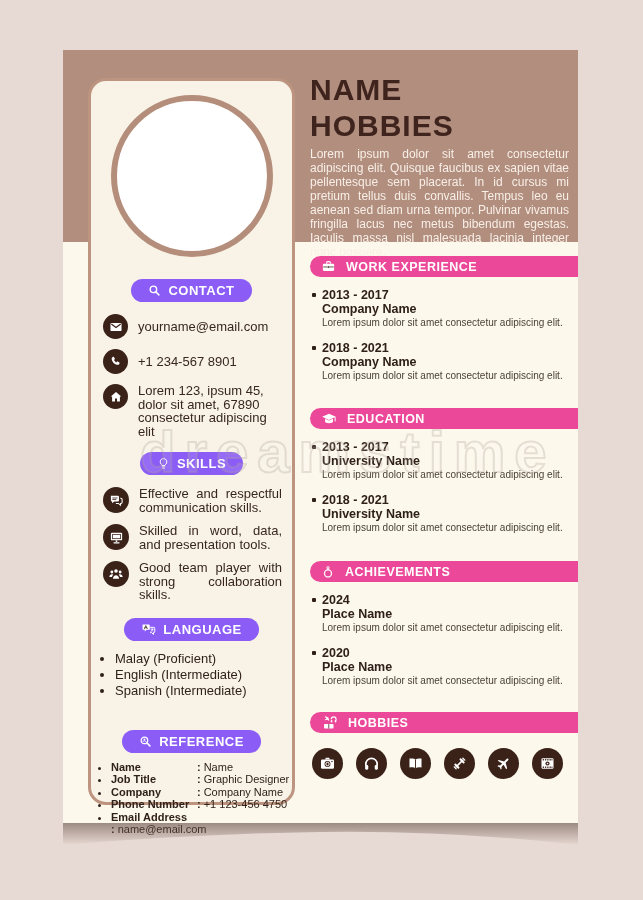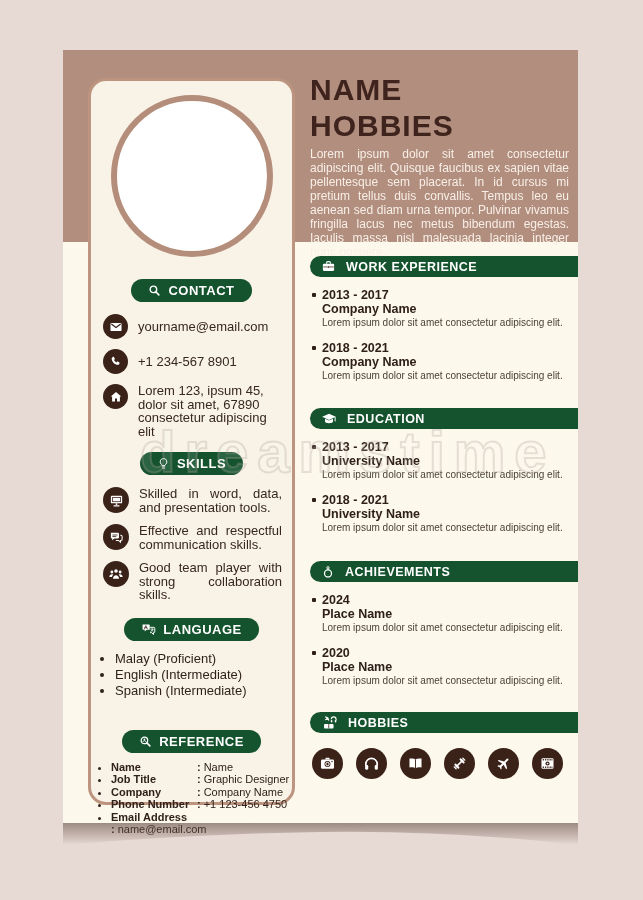--- a/index.html
+++ b/index.html
@@ -29,21 +29,21 @@
     background:#f8f3e6;border:3px solid #bd947f;border-radius:18px;
     box-sizing:content-box;
   }
   .photo{
     width:150px;height:150px;border-radius:50%;
     background:#ffffff;border:6px solid #b48e7a;
     margin:14px auto 0;
   }
   .pill{
     display:flex;align-items:center;justify-content:center;gap:7px;
-    background:#14532d;color:#fff;border-radius:999px;
+    background:#8b5cf6;color:#fff;border-radius:999px;
     width:fit-content;margin:0 auto;padding:4px 17px;
     font-size:13px;font-weight:bold;letter-spacing:.5px;white-space:nowrap;
   }
   .pill.contact{margin-top:22px;}
   .pill.skills{margin-top:14px;}
   .pill.language{margin-top:16px;}
   .pill.reference{margin-top:32px;justify-content:space-between;}
   .ilist{margin-top:12px;padding:0 10px 0 12px;}
   .irow{display:flex;gap:10px;margin-bottom:10px;align-items:center;}
   .irow.top{align-items:flex-start;}
@@ -60,21 +60,21 @@
   .reflist li{font-size:11px;line-height:12.6px;color:#30221b;display:list-item;}
   .reflist .lab{display:inline-block;width:86px;font-weight:bold;}
   .reflist .sep{font-weight:bold;margin-right:3px;}
   ul{list-style:disc;}
   
   .main{position:absolute;left:247px;top:192px;right:0;bottom:0;}
   .sect{position:absolute;left:0;right:0;}
   .sect.work{top:14px;} .sect.education{top:166px;}
   .sect.achievements{top:319px;} .sect.hobbies{top:470px;}
   .bar{
-    height:21px;background:#14532d;color:#fff;
+    height:21px;background:#ec4899;color:#fff;
     border-radius:999px 0 0 999px;
     display:flex;align-items:center;gap:10px;padding-left:11px;
     font-size:12.5px;font-weight:bold;letter-spacing:.5px;
   }
   .entry{margin:11px 0 9px 2px;}
   .period{font-size:12.5px;font-weight:bold;color:#2f2019;display:flex;align-items:center;line-height:14px;}
   .period::before{content:"";width:4px;height:4px;background:#2f2019;border-radius:1px;margin-right:6px;flex:none;}
   .org{font-size:12.5px;font-weight:bold;color:#2f2019;line-height:14px;margin-left:10px;}
   .desc{font-size:10px;color:#4a4238;line-height:13.5px;margin-left:10px;width:258px;}
   .hobrow{display:flex;gap:13px;margin-top:15px;margin-left:2px;}
@@ -151,38 +151,38 @@
             <path d="M12 2.8a6.2 6.2 0 0 0-3.6 11.2c.6.5 1 1.1 1.1 1.8h5c.1-.7.5-1.3 1.1-1.8A6.2 6.2 0 0 0 12 2.8z" fill="none" stroke="#fff" stroke-width="1.8"></path>
             <path d="M9.7 18.3h4.6M10.3 20.6h3.4" stroke="#fff" stroke-width="1.6" stroke-linecap="round"></path>
           </svg>
       </span>
       <span>SKILLS</span>
     </div>
     <div class="ilist">
       <div class="irow top">
         <span class="circ s">
           <svg viewBox="0 0 24 24" width="15" height="15">
+              <path d="M3 4.5h11a2 2 0 0 1 2 2v5a2 2 0 0 1-2 2H8.5L5 16.5v-3H5a2 2 0 0 1-2-2z" fill="#fff"></path>
+              <path d="M18 8.5h1a2 2 0 0 1 2 2v4.2a2 2 0 0 1-2 2h-.6v2.8l-3.4-2.8H11" fill="none" stroke="#fff" stroke-width="1.7"></path>
+              <path d="M6 8h7M6 10.5h5" stroke="#3a2219" stroke-width="1.3" stroke-linecap="round"></path>
+            </svg>
+        </span>
+        <span class="itxt j">Effective and respectful communication skills.</span>
+      </div>
+      <div class="irow top">
+        <span class="circ s">
+          <svg viewBox="0 0 24 24" width="15" height="15">
               <rect x="3" y="4.5" width="18" height="12" rx="1.5" fill="#fff"></rect>
               <rect x="10.8" y="16.5" width="2.4" height="2.6" fill="#fff"></rect>
               <rect x="7" y="19.4" width="10" height="2" rx="1" fill="#fff"></rect>
               <rect x="5" y="6.5" width="14" height="8" fill="#3a2219"></rect>
               <rect x="6.2" y="7.7" width="11.6" height="5.6" fill="#fff"></rect>
             </svg>
         </span>
         <span class="itxt j">Skilled in word, data, and presentation tools.</span>
-      </div>
-      <div class="irow top">
-        <span class="circ s">
-          <svg viewBox="0 0 24 24" width="15" height="15">
-              <path d="M3 4.5h11a2 2 0 0 1 2 2v5a2 2 0 0 1-2 2H8.5L5 16.5v-3H5a2 2 0 0 1-2-2z" fill="#fff"></path>
-              <path d="M18 8.5h1a2 2 0 0 1 2 2v4.2a2 2 0 0 1-2 2h-.6v2.8l-3.4-2.8H11" fill="none" stroke="#fff" stroke-width="1.7"></path>
-              <path d="M6 8h7M6 10.5h5" stroke="#3a2219" stroke-width="1.3" stroke-linecap="round"></path>
-            </svg>
-        </span>
-        <span class="itxt j">Effective and respectful communication skills.</span>
       </div>
       <div class="irow top">
         <span class="circ s">
           <svg viewBox="0 0 24 24" width="16" height="16">
               <circle cx="12" cy="7.5" r="2.7" fill="#fff"></circle>
               <circle cx="5.8" cy="9" r="2.1" fill="#fff"></circle>
               <circle cx="18.2" cy="9" r="2.1" fill="#fff"></circle>
               <path d="M7.3 19c.4-3 2.2-5 4.7-5s4.3 2 4.7 5z" fill="#fff"></path>
               <path d="M2 16.5c.3-2.4 1.8-4 3.8-4 .8 0 1.5.25 2.1.7-1 1-1.7 2.1-2 3.3z" fill="#fff"></path>
               <path d="M22 16.5c-.3-2.4-1.8-4-3.8-4-.8 0-1.5.25-2.1.7 1 1 1.7 2.1 2 3.3z" fill="#fff"></path>

